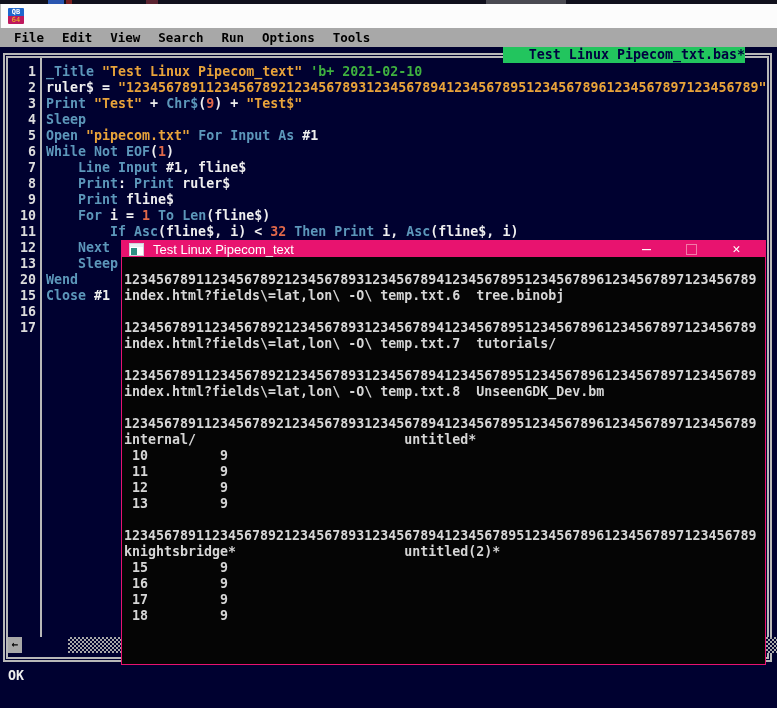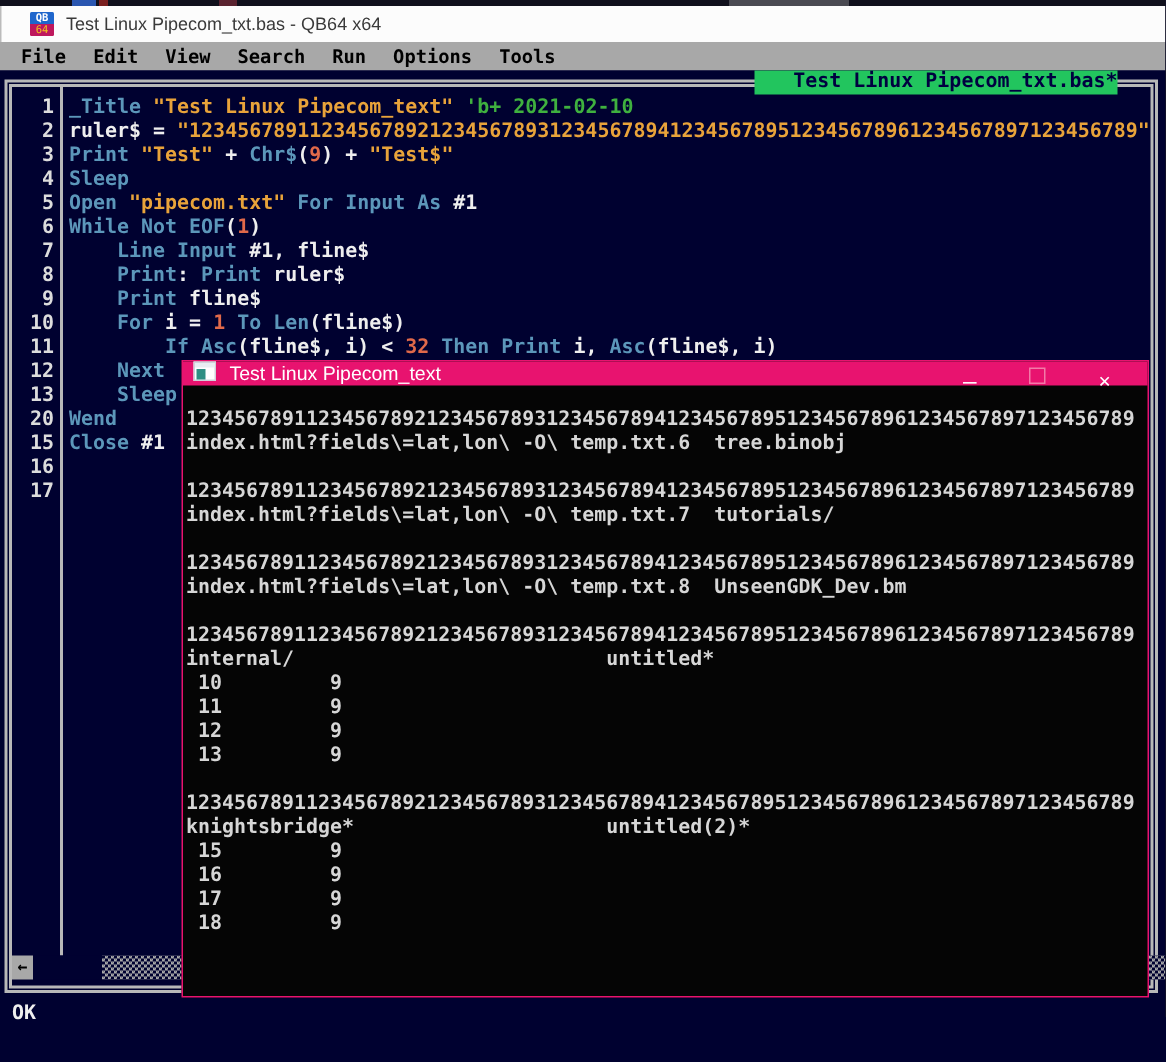--- a/index.html
+++ b/index.html
@@ -4,21 +4,21 @@
 <style>
   html,body{margin:0;padding:0;background:#222;}
   .screen{position:relative;width:777px;height:708px;background:#000130;overflow:hidden;
           font-family:"DejaVu Sans Mono",monospace;}
   
   .top-strip{position:absolute;left:0;top:0;width:777px;height:4px;background:#10101c;}
   .frag{position:absolute;top:0;height:4px;}
   
   .titlebar{position:absolute;left:0;top:4px;width:777px;height:24px;background:#fcfcfc;
             display:flex;align-items:center;border-left:1px solid #bbb;box-sizing:border-box;}
-  .qb64-icon{width:16px;height:16px;margin-left:19px;display:grid;grid-template-rows:8px 8px;
+  .qb64-icon{width:16px;height:16px;margin-left:7px;display:grid;grid-template-rows:8px 8px;
              border-radius:1px;overflow:hidden;flex:0 0 auto;}
   .qi-top{background:#1f66cc;color:#fff;font-size:7px;line-height:8px;text-align:center;font-weight:bold;}
   .qi-bot{background:#be185d;color:#f2c21f;font-size:7px;line-height:8px;text-align:center;font-weight:normal;}
   .win-title{margin-left:8px;font-family:"Liberation Sans",sans-serif;font-size:12px;color:#3a3a3a;}
   
   .menubar{position:absolute;left:0;top:28px;width:777px;height:19px;background:#a8a8a8;
            display:flex;align-items:center;gap:18px;padding-left:14px;box-sizing:border-box;
            font-weight:bold;font-size:12.5px;color:#000;}
   .menu-item{cursor:default;}
   
@@ -45,21 +45,21 @@
   .dither{background-color:#000130;
     background-image:
       linear-gradient(45deg,#a8a8a8 25%,transparent 25%,transparent 75%,#a8a8a8 75%),
       linear-gradient(45deg,#a8a8a8 25%,transparent 25%,transparent 75%,#a8a8a8 75%);
     background-size:4px 4px;background-position:0 0,2px 2px;}
   .sb-track{position:absolute;left:60px;top:0;width:709px;height:16px;}
   .statusbar{position:absolute;left:8px;top:621px;font-size:13.3px;font-weight:bold;color:#efefef;}
   
   .console{position:absolute;left:121px;top:240px;width:645px;height:425px;background:#050505;
            border:1px solid #e8136f;box-sizing:border-box;z-index:5;}
-  .c-titlebar{height:16px;background:#e8136f;display:flex;
+  .c-titlebar{height:16px;background:#e8136f;display:flex;align-items:center;
               padding:0 6px 0 7px;box-sizing:border-box;}
   .c-icon{position:relative;width:15px;height:13px;background:#fff;border:1px solid #cfd2da;
           box-sizing:border-box;flex:0 0 auto;}
   .c-icon-bar{position:absolute;left:0;top:0;width:13px;height:3px;background:#e9edf2;}
   .c-icon-pane{position:absolute;left:1px;top:4px;width:6px;height:7px;background:#2e8f83;}
   .c-title{margin-left:9px;color:#fff;font-family:"Liberation Sans",sans-serif;font-size:13px;flex:1;}
   .c-btn{width:45px;text-align:center;color:#fff;flex:0 0 auto;cursor:default;}
   .c-min{font-size:15px;line-height:26px;}
   .c-max-glyph{display:inline-block;width:9px;height:9px;border:1px solid #f27aa8;}
   .c-close{font-size:13px;line-height:28px;}
@@ -77,21 +77,20 @@
     <span class="frag" style="left:66px;width:6px;background:#7a1f1f;"></span>
     <span class="frag" style="left:146px;width:12px;background:#5a2330;"></span>
     <span class="frag" style="left:486px;width:80px;background:#4a4a52;"></span>
   </div>
 
   <div class="titlebar">
     <div class="qb64-icon">
       <span class="qi-top">QB</span>
         <span class="qi-bot">64</span>
     </div>
-    <span class="win-title">Test Linux Pipecom_txt.bas - QB64 x64</span>
   </div>
 
   <div class="menubar" id="menubar">
       <div class="menu-item">File</div>
       <div class="menu-item">Edit</div>
       <div class="menu-item">View</div>
       <div class="menu-item">Search</div>
       <div class="menu-item">Run</div>
       <div class="menu-item">Options</div>
       <div class="menu-item">Tools</div>

